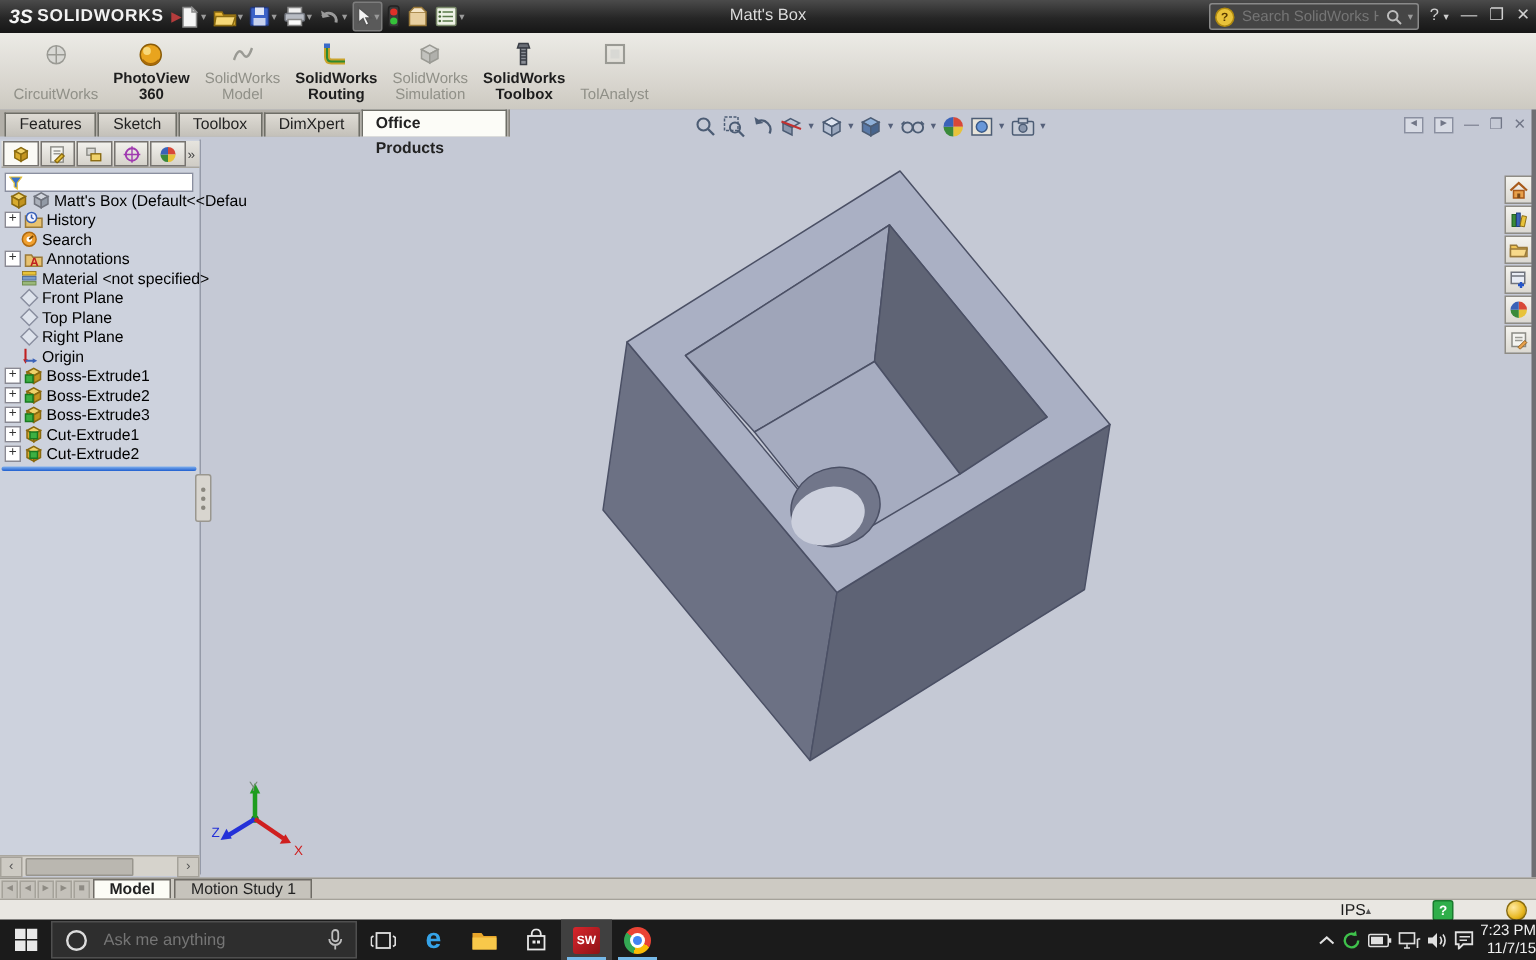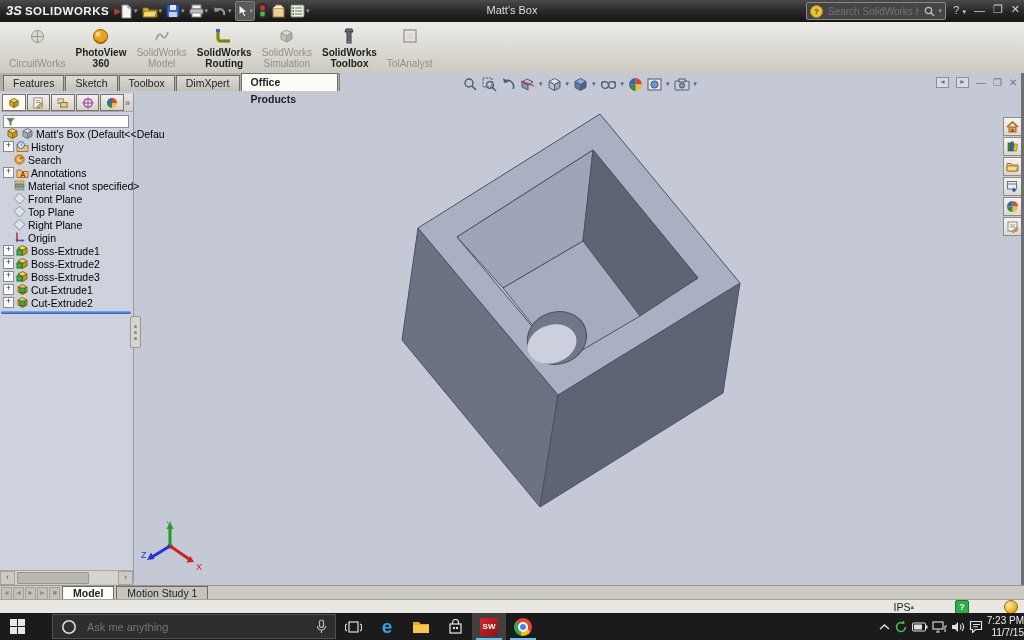--- a/index.html
+++ b/index.html
@@ -98,21 +98,21 @@
   .qhelp{position:absolute;right:55px;width:12px;height:12px;background:#2fae4a;border:1px solid #1a7a2e;
     color:#fff;font-size:9px;font-weight:bold;text-align:center;line-height:12px;border-radius:2px}
   .goldball{position:absolute;right:6px;width:12px;height:12px;border-radius:50%;
     background:radial-gradient(circle at 4px 4px,#ffe9a0,#e8b822 60%,#a87d00);border:1px solid #8a6d10}
 
   
   .taskbar{left:0;top:613px;width:1024px;height:27px;background:#1b1b1b;display:flex;align-items:center;}
   .tb-cell{width:34px;height:27px;display:flex;align-items:center;justify-content:center;position:relative;flex:none}
   .tb-cell.active{background:#404040}
   .tb-cell .uline{position:absolute;bottom:0;left:4px;right:4px;height:2px;background:#76b9e8}
-  .searchbox{width:284px;height:25px;background:#2e2e2e;border:1px solid #4f4f4f;margin-left:18px;
+  .searchbox{width:204px;height:25px;background:#2e2e2e;border:1px solid #4f4f4f;margin-left:0;
     display:flex;align-items:center;gap:8px;padding:0 8px;box-sizing:border-box;flex:none}
   .searchbox input{flex:1;min-width:0;background:transparent;border:none;outline:none;color:#a8a8a8;
     font-size:11px;font-family:"Liberation Sans",sans-serif}
   .tray{margin-left:auto;display:flex;align-items:center;gap:4px;padding-right:0;}
   .clock{color:#efefef;font-size:10px;line-height:1.2;text-align:right}
   .swcube{width:18px;height:18px;border-radius:2px;background:linear-gradient(135deg,#d8262c,#8e1216);
     color:#fff;font-size:8px;font-weight:bold;display:flex;align-items:center;justify-content:center}
   .chrome{width:18px;height:18px;border-radius:50%;
     background:conic-gradient(#ea4335 0 33%,#fbbc05 33% 55%,#34a853 55% 85%,#ea4335 85%);position:relative}
   .chrome i{position:absolute;left:4px;top:4px;width:10px;height:10px;border-radius:50%;background:#fff}

